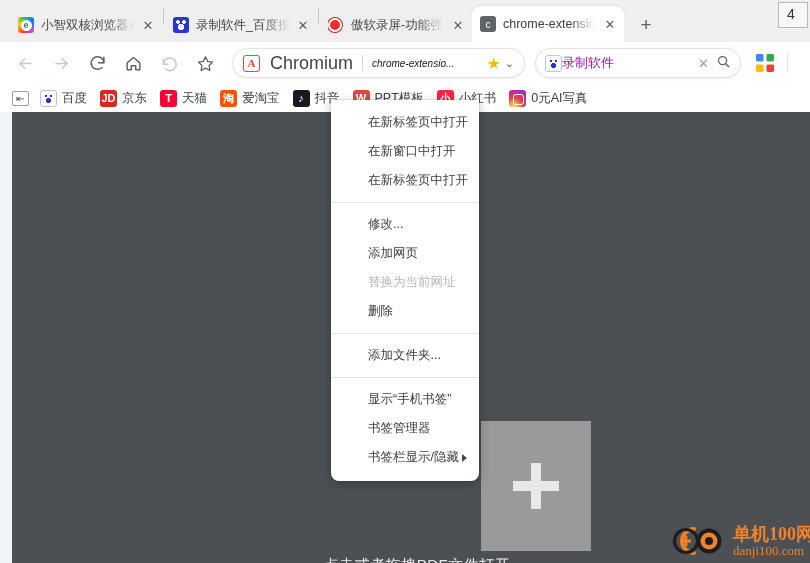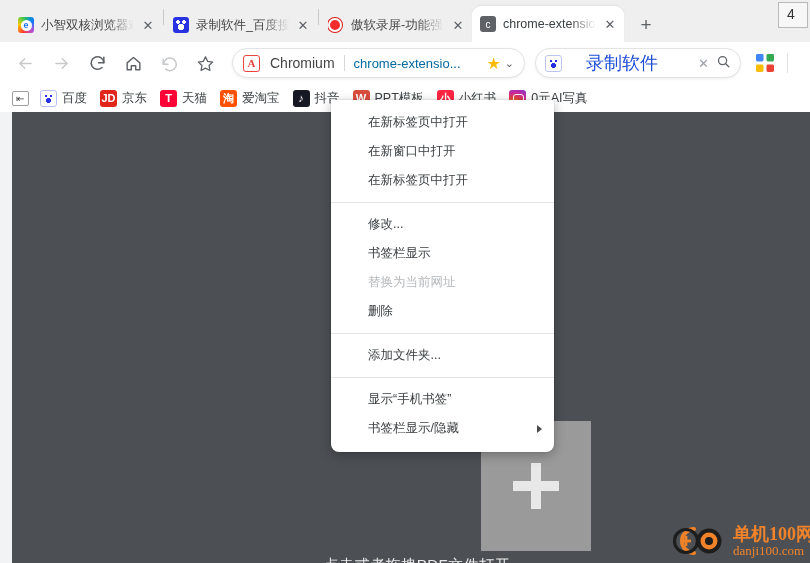--- a/index.html
+++ b/index.html
@@ -126,25 +126,25 @@
     display: flex; align-items: center; padding: 0 8px 0 10px;
     box-shadow: 0 1px 3px rgba(0,0,0,0.07);
   }
   .pdf-badge {
     width: 17px; height: 17px; flex: 0 0 17px;
     border: 1.6px solid #e8453c; border-radius: 3px;
     color: #e8453c; font-size: 11px; font-weight: 700;
     display: flex; align-items: center; justify-content: center;
     font-family: "Liberation Serif", serif;
   }
-  .omni-app { font-size: 14px; color: #444; margin-left: 10px; white-space: nowrap; }
+  .omni-app { font-size: 18px; color: #444; margin-left: 10px; white-space: nowrap; }
   .omni-div { width: 1px; height: 16px; background: #d6d6d6; margin: 0 9px; }
   .omni-url {
-    flex: 1 1 auto; font-size: 13px; color: #0369a1;
-    white-space: nowrap; overflow: hidden;
+    flex: 1 1 auto; font-size: 10px; color: #0f172a;
+    white-space: nowrap; overflow: hidden; font-style: italic;
   }
   .omni-star { color: #fbbc04; font-size: 16px; margin: 0 4px 0 6px; }
   .omni-chev { color: #5f6368; font-size: 11px; margin-right: 2px; }
 
   .searchbox {
     flex: 0 0 auto;
     width: 206px; height: 30px; margin-left: 10px;
     background: #fff; border: 1px solid #e3e3e5; border-radius: 16px;
     display: flex; align-items: center; padding: 0 9px 0 9px;
     box-shadow: 0 1px 3px rgba(0,0,0,0.07);
@@ -153,21 +153,21 @@
     width: 17px; height: 17px; flex: 0 0 17px; border: 1px solid #bcc4f0;
     border-radius: 3px; background: #fff; position: relative;
   }
   .search-engine::after {
     content: ""; position: absolute; left: 3px; top: 3px; width: 9px; height: 9px;
     background:
       radial-gradient(circle at 2px 2px, #2932e1 1.4px, transparent 1.5px),
       radial-gradient(circle at 7px 2px, #2932e1 1.4px, transparent 1.5px),
       radial-gradient(circle at 4.5px 6.5px, #2932e1 2.7px, transparent 2.8px);
   }
-  .search-text { flex: 1 1 auto; font-size: 18px; color: #1d4ed8; margin-left: 24px; white-space: nowrap; }
+  .search-text { flex: 1 1 auto; font-size: 13px; color: #a21caf; margin-left: 0; white-space: nowrap; }
   .search-clear { color: #9aa0a6; font-size: 13px; margin-right: 7px; }
   .search-go { color: #5f6368; }
   .grid-btn { width: 28px; height: 28px; margin-left: 10px; display: flex; align-items: center; justify-content: center; }
   .tb-right-sep { width: 1px; height: 20px; background: #e0e0e0; margin-left: 8px; }
 
   
   .bmbar {
     position: absolute; left: 0; top: 84px; width: 810px; height: 28px;
     background: #ffffff;
     display: flex; align-items: center; padding-left: 12px;
@@ -242,21 +242,21 @@
     display: flex; align-items: center; gap: 7px;
   }
   .wm-mark { width: 62px; height: 36px; position: relative; }
   .wm-text { display: flex; flex-direction: column; line-height: 1.05; }
   .wm-t1 { font-size: 18px; color: #f0832a; font-family: "Liberation Serif", serif; font-weight: 700; }
   .wm-t2 { font-size: 13px; color: #f0832a; font-family: "Liberation Serif", serif; }
 
   
   .ctxmenu {
     position: absolute; left: 331px; top: 100px;
-    width: 223px;
+    width: 148px;
     background: #ffffff;
     border-radius: 0 0 8px 8px;
     box-shadow: 0 3px 12px rgba(0,0,0,0.28), 0 0 0 1px rgba(0,0,0,0.05);
     padding: 8px 0 9px 0;
     z-index: 50;
   }
   .mi {
     height: 29px; display: flex; align-items: center;
     padding: 0 12px 0 37px;
     font-size: 12.5px; color: #3c4043; white-space: nowrap;
@@ -452,30 +452,31 @@
 
   <div class="ctxmenu">
 
     <div class="mi">在新标签页中打开</div>
     <div class="mi">在新窗口中打开</div>
     <div class="mi">在新标签页中打开</div>
 
     <div class="msep"></div>
 
     <div class="mi">修改...</div>
-    <div class="mi">书签栏显示</div>
+    <div class="mi">添加网页</div>
     <div class="mi disabled">替换为当前网址</div>
     <div class="mi">删除</div>
 
     <div class="msep"></div>
 
     <div class="mi">添加文件夹...</div>
 
     <div class="msep"></div>
 
     <div class="mi">显示“手机书签”</div>
+    <div class="mi">书签管理器</div>
     <div class="mi">
       <span>书签栏显示/隐藏</span>
       <span class="arrow"></span>
     </div>
   </div>
 
 </div>
 
 </body></html>

